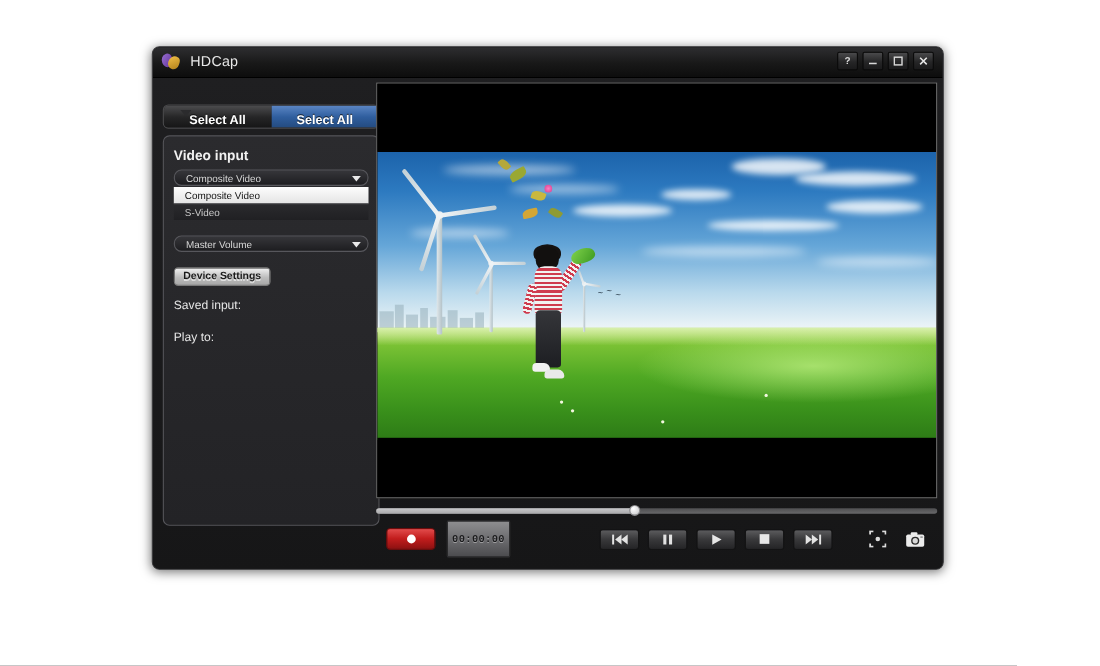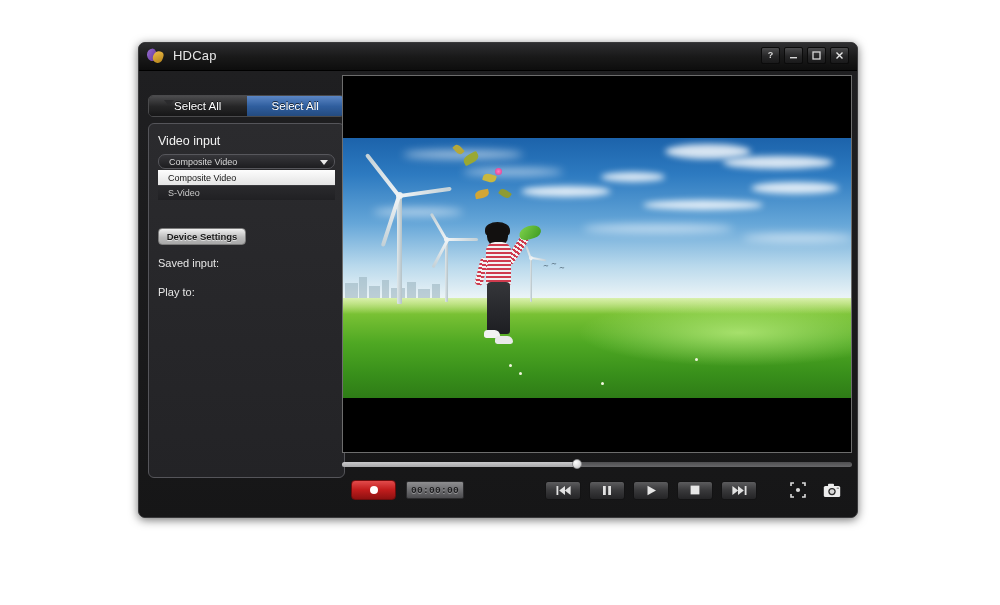--- a/index.html
+++ b/index.html
@@ -72,42 +72,42 @@
   .mode-tab.secondary { border-radius: 11px 11px 3px 3px; padding: 0 14px; }
 
   #selectall-row {
     margin-top: 17px;
     display: flex; width: 197px; height: 22px;
     border-radius: 5px; overflow: hidden;
     border: 1px solid #4a4a4c;
     position: relative;
   }
   .sa-btn {
-    flex: 1; display: flex; align-items: center; justify-content: center;
-    color: #fff; font-size: 11.5px; font-weight: normal; text-shadow: 0 -1px 0 rgba(0,0,0,.8);
+    flex: 1; display: flex; align-items: flex-end; justify-content: center;
+    color: #fff; font-size: 11.5px; font-weight: bold; text-shadow: 0 -1px 0 rgba(0,0,0,.8);
   }
   .sa-btn.dark { background: linear-gradient(to bottom,#4c4c4e,#262627 52%,#161617); }
   .sa-btn.blue { background: linear-gradient(to bottom,#5b86c4,#2f5e9e 52%,#244b80); }
   #sa-caret {
     position: absolute; left: 16px; top: 22px;
     width: 0; height: 0;
     border-left: 5px solid transparent; border-right: 5px solid transparent;
     border-top: 6px solid #2b2b2d;
   }
 
   
   #settings-panel {
     margin-top: 6px;
     width: 197px; height: 355px;
     background: linear-gradient(to bottom,#2b2b2e,#232326);
     border: 1px solid #55555a;
     border-radius: 6px;
     padding: 10px 9px 0 9px;
   }
-  .sec-label { color: #f2f2f2; font-size: 12.5px; font-weight: normal; margin-bottom: 6px; }
+  .sec-label { color: #f2f2f2; font-size: 12.5px; font-weight: bold; margin-bottom: 6px; }
   .sub-label { color: #e6e6e6; font-size: 11px; margin-bottom: 5px; }
 
   .combo {
     position: relative; height: 15px; width: 100%;
     background: linear-gradient(to bottom,#36363a,#1d1d20);
     border: 1px solid #57575c; border-radius: 7px;
     display: flex; align-items: center;
   }
   .combo .ctext { color: #d8d8d8; font-size: 9px; padding-left: 10px; }
   .combo .carr {
@@ -253,21 +253,21 @@
     position: relative; display: flex; align-items: center;
   }
   #rec-btn {
     width: 45px; height: 20px; margin-left: 9px;
     background: linear-gradient(to bottom,#e24b4b,#c21d1d 48%,#8d1111);
     border: 1px solid #6d0c0c; border-radius: 4px;
     display: flex; align-items: center; justify-content: center;
   }
   #rec-btn .dot { width: 8px; height: 8px; background: #fff; border-radius: 50%; }
   #timer {
-    margin-left: 10px; width: 58px; height: 18px;
+    margin-left: 10px; width: 58px; height: 34px;
     background: linear-gradient(to bottom,#8e8e90,#6d6d70 50%,#4b4b4e);
     border: 1px solid #2b2b2d; border-radius: 2px;
     display: flex; align-items: center; justify-content: center;
     color: #1b1b1d; font-family: "Liberation Mono", monospace; font-size: 9.5px; font-weight: bold;
     letter-spacing: .3px; text-shadow: 0 1px 0 rgba(255,255,255,.35);
   }
   #transport-mid { position: absolute; left: 203px; display: flex; gap: 8px; }
   .tb {
     width: 36px; height: 19px;
     background: linear-gradient(to bottom,#5c5c5e,#39393b 48%,#242426);
@@ -341,20 +341,24 @@
           <div class="dd-item sel">
             <span>Composite Video</span>
           </div>
           <div class="dd-item norm">
             <span>S-Video</span>
           </div>
         </div>
 
         <div class="gap-a"></div>
 
+        <div class="combo">
+          <span class="ctext">Master Volume</span>
+          <span class="carr"></span>
+        </div>
 
         <div class="gap-a"></div>
 
         <div id="device-settings-btn">
           <span>Device Settings</span>
         </div>
 
         <div class="gap-b"></div>
 
         <div class="sub-label">Saved input:</div>

